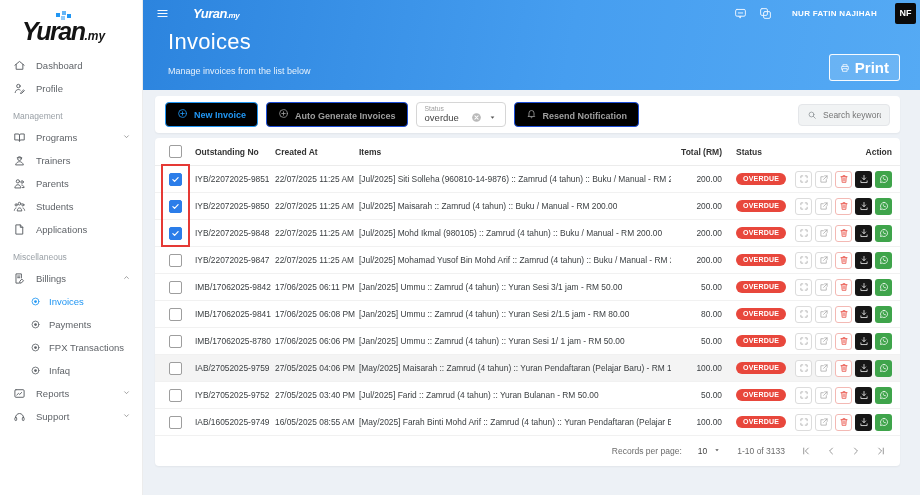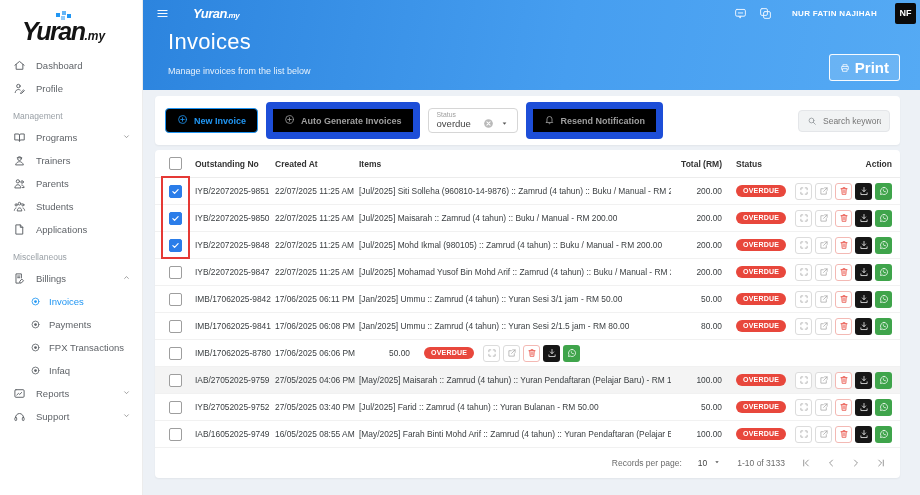--- a/index.html
+++ b/index.html
@@ -41,21 +41,21 @@
   .print-btn svg { width:10px; height:10px; }
 
   .content { flex:1; background:#edf1f6; padding:6px 20px 0 12px; }
   .card { background:#fff; border-radius:4px; box-shadow:0 1px 2px rgba(0,0,0,.05); }
 
   
   .toolbar { display:flex; align-items:center; gap:8px; padding:6px 10px; }
   .btn { display:inline-flex; align-items:center; gap:6px; border-radius:4px; padding:5px 11px; font-size:9px; font-weight:700; background:#000000; cursor:pointer; font-family:inherit; }
   .btn svg { width:11px; height:11px; }
   .btn-blue { border:1px solid #2196f3; color:#2196f3; }
-  .btn-gray { border:7px solid #1d4ed8; color:#9e9e9e; }
+  .btn-gray { border:1px solid #1d4ed8; color:#9e9e9e;align-items:flex-end; }
   .status-filter { border:1px solid #d6d6d6; border-radius:4px; padding:2px 8px 3px; min-width:90px; cursor:pointer; }
   .status-label { font-size:6.8px; color:#9e9e9e; }
   .status-row { display:flex; align-items:center; gap:6px; font-size:9.5px; color:#444; }
   .status-row .val { flex:1; }
   .status-row .clear svg { width:11px; height:11px; color:#b9b9b9; display:block; cursor:pointer; }
   .status-row .caret svg { width:9px; height:9px; color:#555; display:block; }
   .search-box { margin-left:auto; background:#f1f3f4; border:1px solid #e4e6e9; border-radius:4px; height:22px; display:flex; align-items:center; gap:6px; padding:0 8px; width:92px; }
   .search-box svg { width:10px; height:10px; color:#8a8f94; flex:0 0 10px; }
   .search-box input { border:none; background:transparent; outline:none; font-size:8.5px; width:100%; color:#555; font-family:inherit; }
 
@@ -601,20 +601,21 @@
                   </svg>
                 </span>
               </div>
             </div>
             <div class="trow">
               <div class="col-check">
                 <span class="checkbox"></span>
               </div>
               <div class="col-no">IMB/17062025-8780</div>
               <div class="col-date">17/06/2025 06:06 PM</div>
+              <div class="col-items">[Jan/2025] Ummu :: Zamrud (4 tahun) :: Yuran Sesi 1/ 1 jam - RM 50.00</div>
               <div class="col-total">50.00</div>
               <div class="col-status"><span class="badge">OVERDUE</span></div>
               <div class="col-action">
                 <span class="actbtn act-expand">
                   <svg viewBox="0 0 24 24" fill="none" stroke="currentColor" stroke-width="1.8" stroke-linecap="round" stroke-linejoin="round">
                     <path d="M4.5 9V4.5H9M15 4.5h4.5V9M19.5 15v4.5H15M9 19.5H4.5V15"></path>
                   </svg>
                 </span>
                 <span class="actbtn act-open">
                   <svg viewBox="0 0 24 24" fill="none" stroke="currentColor" stroke-width="1.8" stroke-linecap="round" stroke-linejoin="round">

